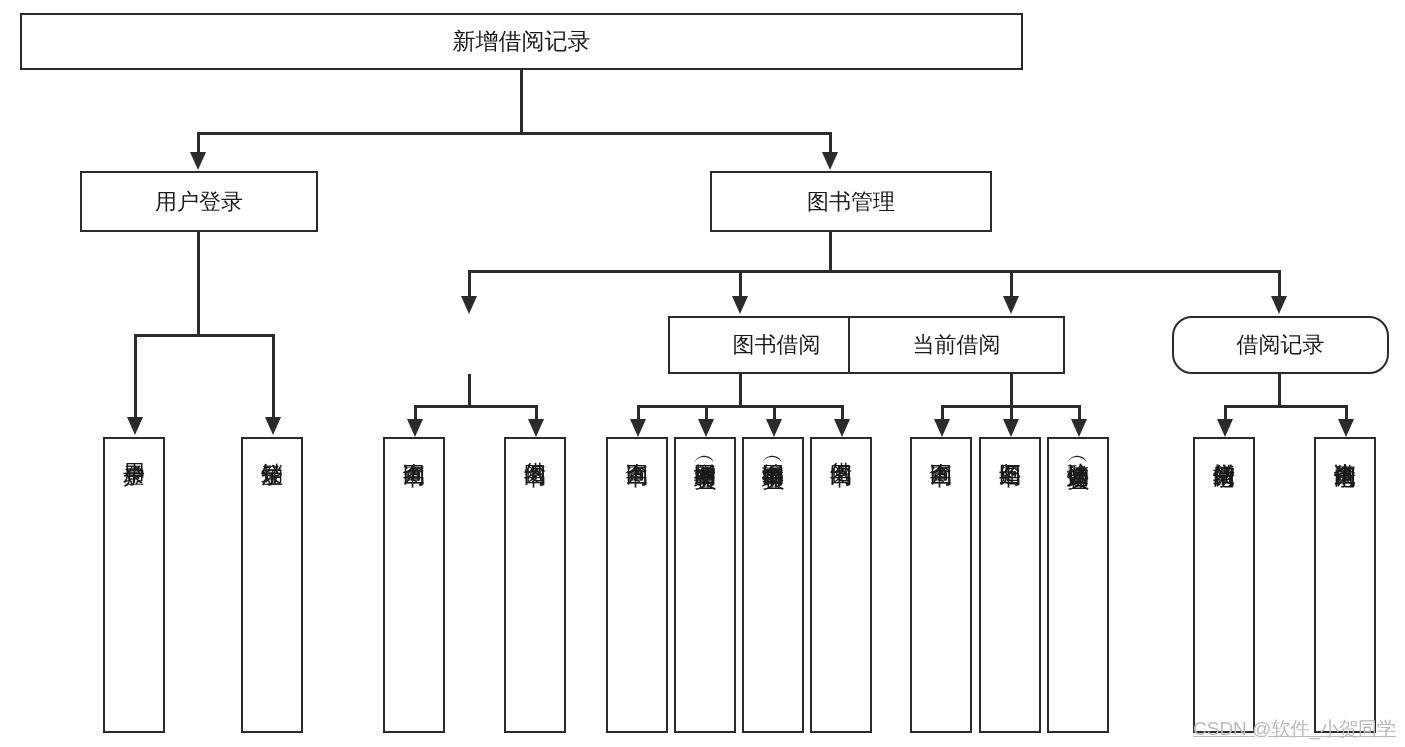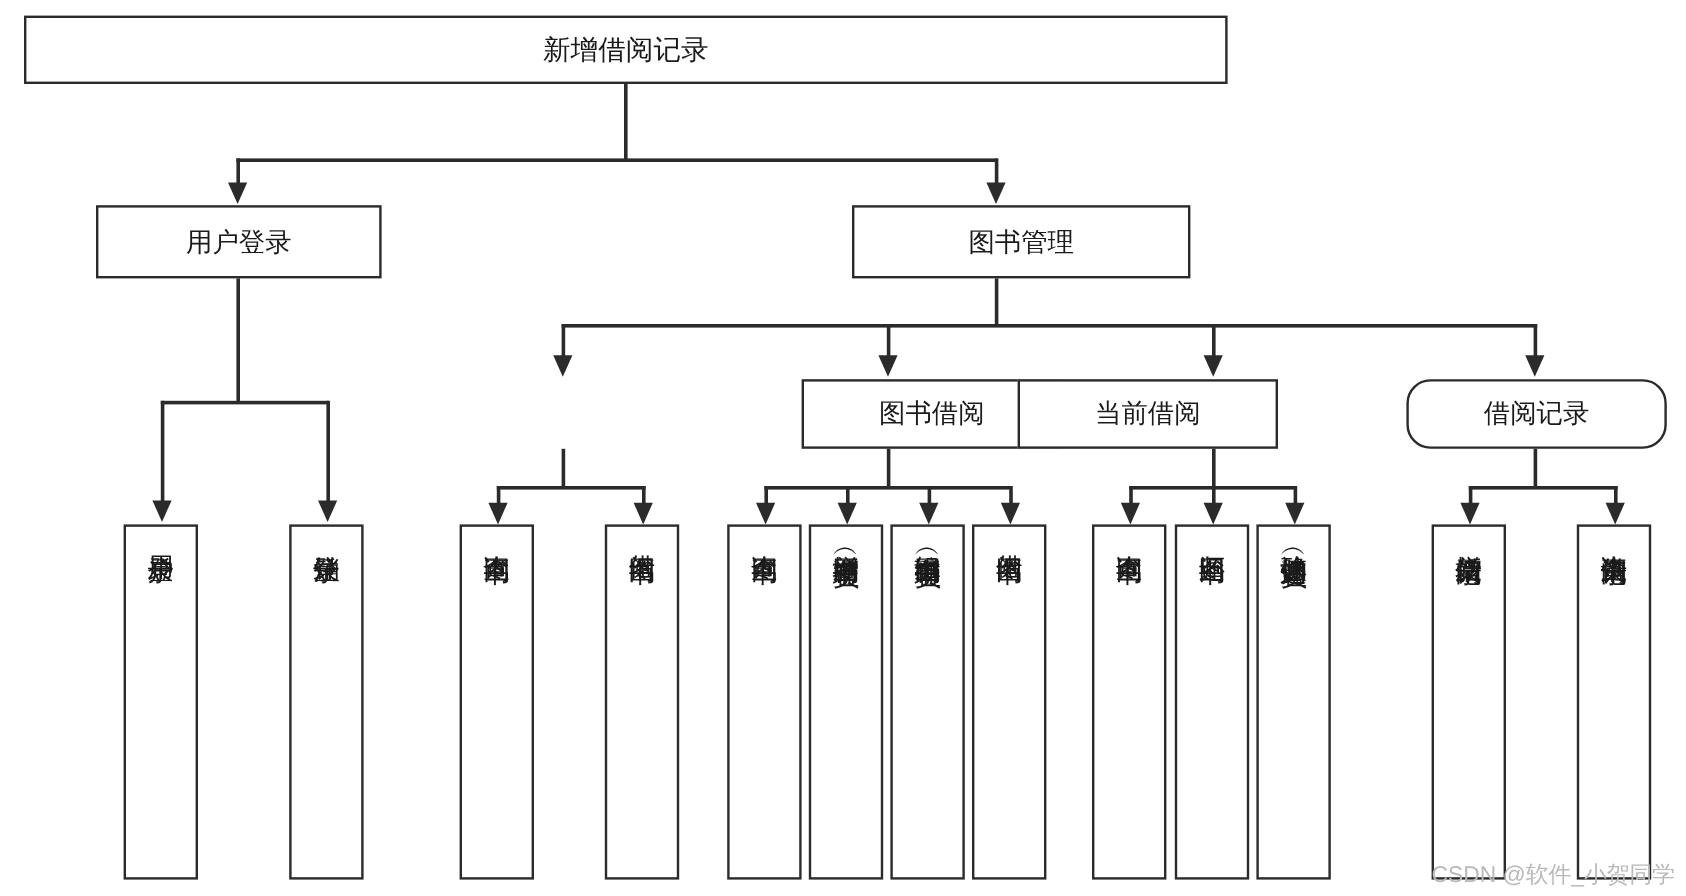--- a/index.html
+++ b/index.html
@@ -70,20 +70,21 @@
     border-right: 8px solid transparent;
     border-top: 18px solid #2b2b2b;
   }
   
   #watermark {
     position: absolute;
     color: #b9b9b9;
     font-size: 19px;
     white-space: nowrap;
     user-select: none;
+    text-decoration: underline;
   }
 </style>
 </head>
 <body>
 
 <div id="canvas">
 
   <div class="node root" style="left:20px; top:13px; width:1003px; height:57px;">
     <span class="lbl">新增借阅记录</span>
   </div>

